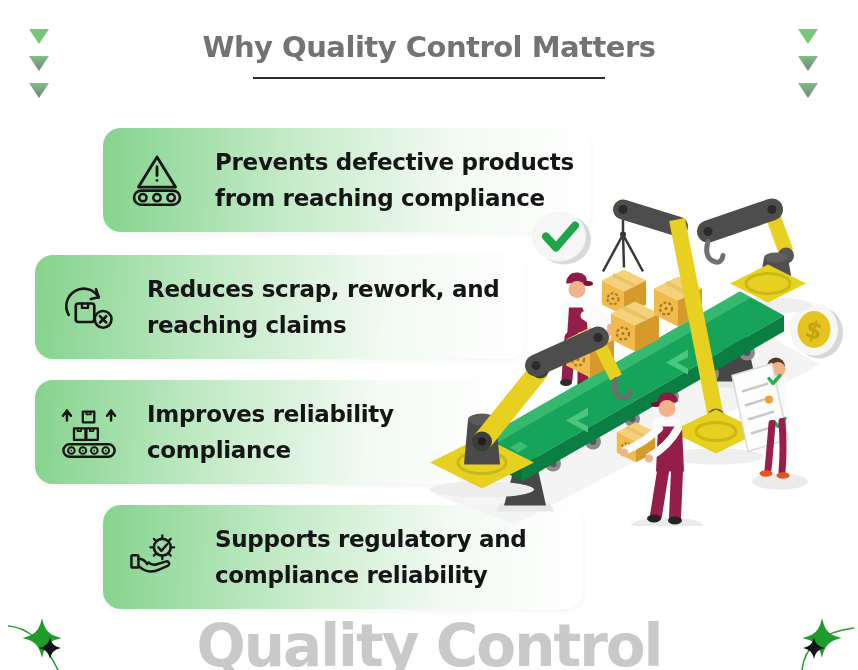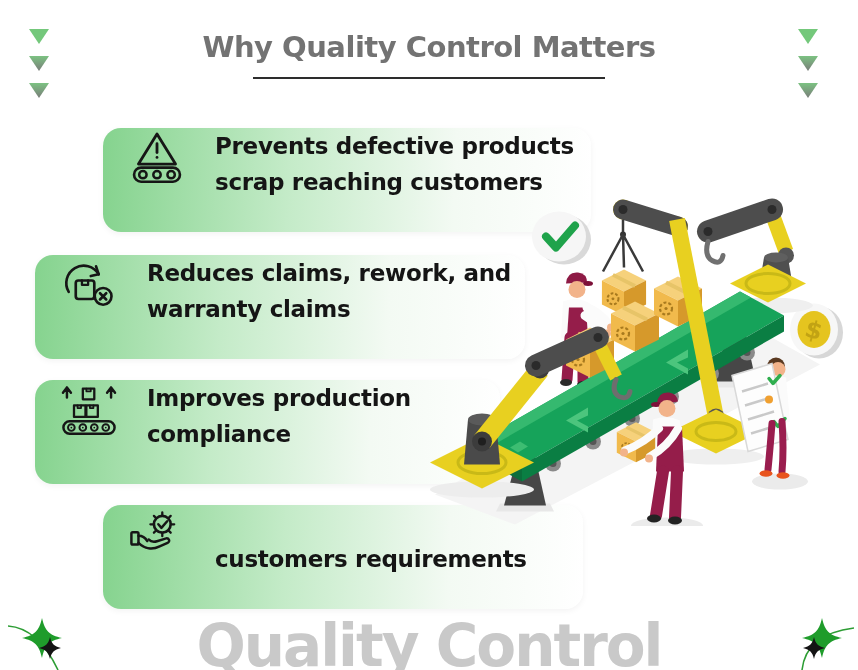--- a/index.html
+++ b/index.html
@@ -17,21 +17,21 @@
     position:absolute; top:77px; left:50%; transform:translateX(-50%);
     width:352px; height:2px; background:#2d2d2d;
   }
   .arrows{ position:absolute; width:22px; height:82px; }
   .arrows-left{ left:28px; top:28px; }
   .arrows-right{ left:797px; top:28px; }
   
   .card{
     position:absolute; height:104px; border-radius:18px;
     background:linear-gradient(92deg,#85d38e 0%,#c4ebc8 38%,#f3faf3 72%,#ffffff 100%);
-    display:flex; align-items:flex-start; padding-left:24px; gap:28px;
+    display:flex; align-items:center; padding-left:24px; gap:28px;
     box-shadow:0 2px 6px rgba(0,0,0,0.05); z-index:2;
   }
   .card1{ left:103px; top:128px; width:488px; }
   .card2{ left:35px;  top:255px; width:490px; }
   .card3{ left:35px;  top:380px; width:465px; }
   .card4{ left:103px; top:505px; width:480px; }
   .card .icon{ flex:none; width:60px; height:58px; display:block; }
   .card .icon svg{ display:block; width:100%; height:100%;
     stroke:#161616; fill:none; stroke-linecap:round; stroke-linejoin:round; }
   .card-text{
@@ -90,38 +90,38 @@
         <path d="M34 16 L34 26" stroke-width="3.2"></path>
         <circle cx="34" cy="31.5" r="1.6" fill="#161616" stroke="none"></circle>
         <rect x="8" y="43" width="52" height="16" rx="8" stroke-width="3"></rect>
         <circle cx="18" cy="51" r="4.2" stroke-width="2.8"></circle>
         <circle cx="34" cy="51" r="4.2" stroke-width="2.8"></circle>
         <circle cx="50" cy="51" r="4.2" stroke-width="2.8"></circle>
       </svg>
     </span>
     <p class="card-text">
       <span>Prevents defective products</span><br>
-      <span>scrap reaching customers</span>
+      <span>from reaching compliance</span>
     </p>
   </div>
 
   <div class="card card2">
     <span class="icon">
       <svg viewBox="0 0 68 62">
         <path d="M11 40 A19 19 0 1 1 45 20" stroke-width="3"></path>
         <path d="M45 20 L36 22 M45 20 L42 11" stroke-width="3"></path>
         <rect x="19" y="27" width="21" height="21" rx="3" stroke-width="3"></rect>
         <path d="M26 27 v5 h7 v-5" stroke-width="2.6"></path>
         <circle cx="50" cy="45" r="9.5" stroke-width="3"></circle>
         <path d="M46.5 41.5 l7 7 M53.5 41.5 l-7 7" stroke-width="3"></path>
       </svg>
     </span>
     <p class="card-text">
-      <span>Reduces claims, rework, and</span><br>
-      <span>warranty claims</span>
+      <span>Reduces scrap, rework, and</span><br>
+      <span>reaching claims</span>
     </p>
   </div>
 
   <div class="card card3">
     <span class="icon">
       <svg viewBox="0 0 68 62">
         <path d="M9 18 V8 M4.5 12.5 L9 6.5 L13.5 12.5" stroke-width="2.8"></path>
         <path d="M59 18 V8 M54.5 12.5 L59 6.5 L63.5 12.5" stroke-width="2.8"></path>
         <rect x="27" y="8" width="13" height="12" stroke-width="2.6"></rect>
         <path d="M31 8 v3 h5 v-3" stroke-width="2"></path>
@@ -133,39 +133,39 @@
         <circle cx="27" cy="52" r="3.8" stroke-width="2.2"></circle>
         <circle cx="40" cy="52" r="3.8" stroke-width="2.2"></circle>
         <circle cx="53" cy="52" r="3.8" stroke-width="2.2"></circle>
         <circle cx="14" cy="52" r="1" fill="#161616" stroke="none"></circle>
         <circle cx="27" cy="52" r="1" fill="#161616" stroke="none"></circle>
         <circle cx="40" cy="52" r="1" fill="#161616" stroke="none"></circle>
         <circle cx="53" cy="52" r="1" fill="#161616" stroke="none"></circle>
       </svg>
     </span>
     <p class="card-text">
-      <span>Improves production</span><br>
+      <span>Improves reliability</span><br>
       <span>compliance</span>
     </p>
   </div>
 
   <div class="card card4">
     <span class="icon">
       <svg viewBox="0 0 68 62">
         <circle cx="40" cy="20" r="9.5" stroke-width="3"></circle>
         <path d="M40 6.5 V10 M49.5 10.5 L47 13 M53.5 20 H50 M49.5 29.5 L47 27 M40 33.5 V30 M30.5 29.5 L33 27 M26.5 20 H30 M30.5 10.5 L33 13" stroke-width="2.6"></path>
         <path d="M35.5 20 l3.5 4 l6.5 -7.5" stroke-width="2.8"></path>
         <rect x="5" y="29" width="8" height="14" rx="1.5" stroke-width="2.8"></rect>
         <path d="M13 41 c7 7 16 8 24 4 l9 -4 c3.5 -1.6 1.5 -6 -2.5 -4.8 l-9.5 3 c-4 1.2 -7 0.6 -9.5 -2" stroke-width="2.8"></path>
         <path d="M13 33 c5 0 8 2.5 10 6" stroke-width="2.8"></path>
       </svg>
     </span>
     <p class="card-text">
-      <br>
-      <span>customers requirements</span>
+      <span>Supports regulatory and</span><br>
+      <span>compliance reliability</span>
     </p>
   </div>
 
   <div class="illustration">
     <svg viewBox="0 0 438 345">
       <defs>
         <g id="cube">
           <polygon points="-24,-12 0,-24 24,-12 0,0" fill="#f6d17b"></polygon>
           <polygon points="-24,-12 0,0 0,26 -24,14" fill="#f1ba4c"></polygon>
           <polygon points="0,0 24,-12 24,14 0,26" fill="#d6992b"></polygon>

